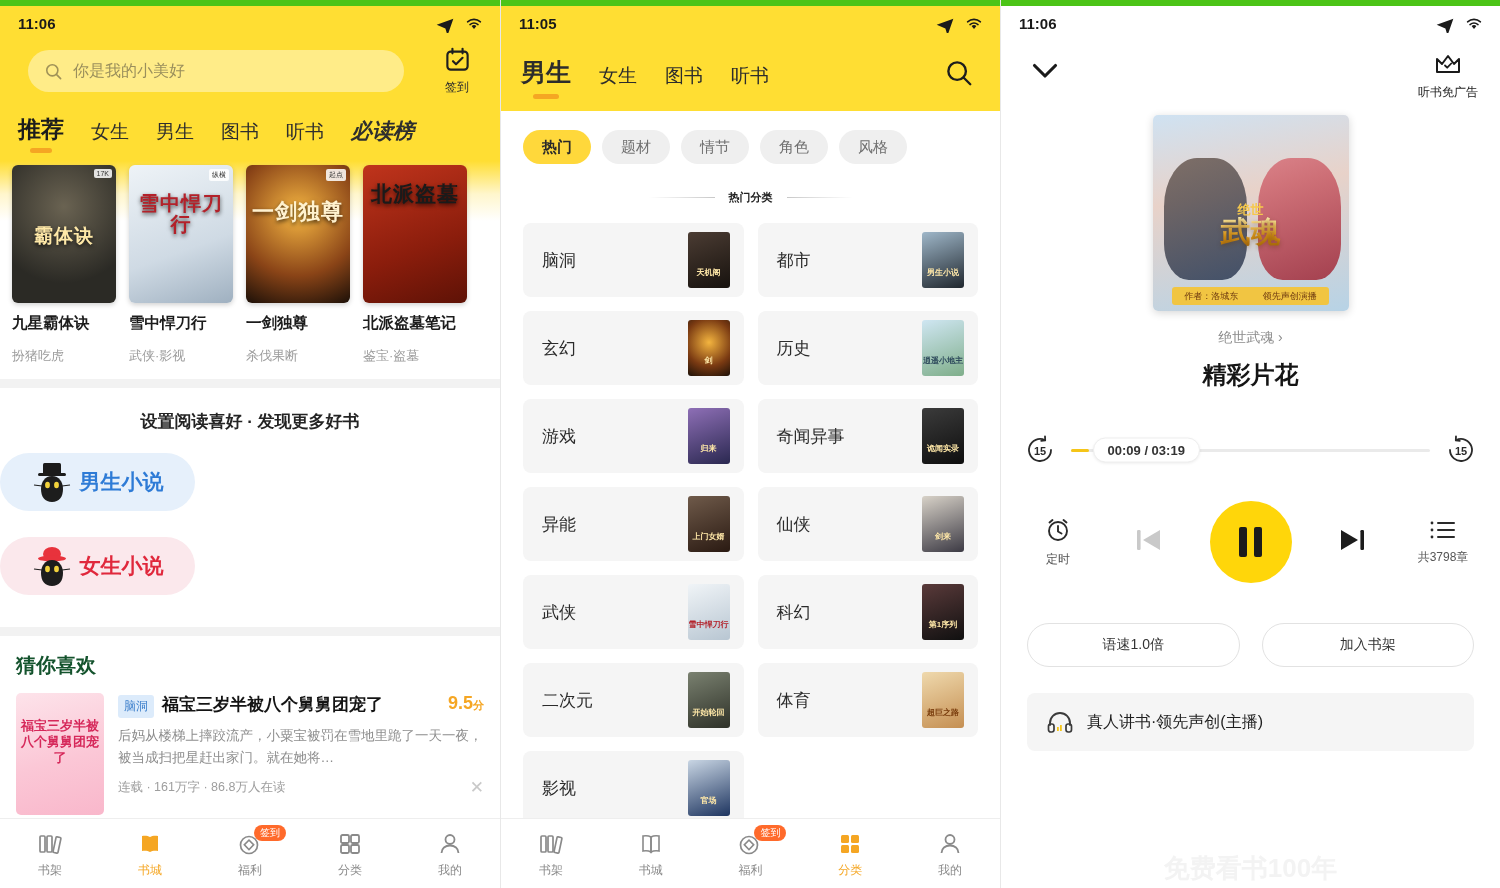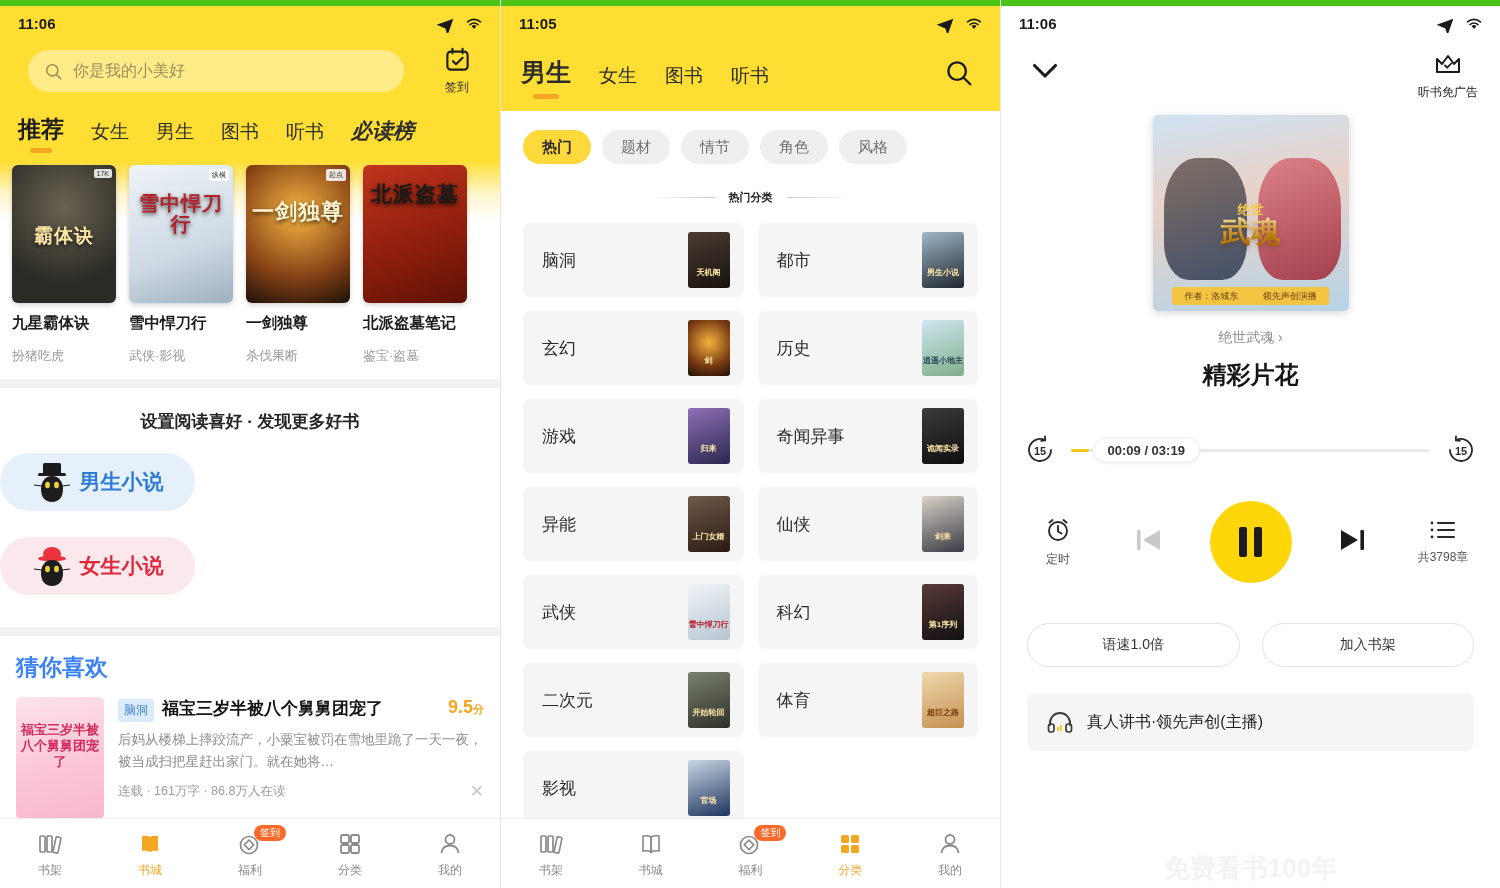--- a/index.html
+++ b/index.html
@@ -81,21 +81,21 @@
   .pref-btn {
     width: 195px; height: 58px; border-radius: 29px;
     display: flex; align-items: center; justify-content: center; gap: 8px;
     font-size: 21px; font-weight: bold;
   }
   .pref-male { background: #E6F0FB; color: #2E7BD6; }
   .pref-female { background: #FBE8EC; color: #E0283C; }
   .catface { width: 40px; height: 42px; position: relative; }
 
   .guess { padding: 16px 16px 0 16px; }
-  .guess-title { font-size: 23px; font-weight: bold; color: #3b82f6; }
+  .guess-title { font-size: 20px; font-weight: bold; color: #14532d; }
   .rec { display: flex; gap: 14px; margin-top: 14px; position: relative; }
   .rec-cover {
     width: 88px; height: 122px; border-radius: 5px; flex: none;
     background: linear-gradient(165deg, #fde3ea 0%, #fbc7d6 55%, #f9b7cb 100%);
     position: relative; overflow: hidden;
   }
   .rec-cover .rt {
     position: absolute; top: 20%; left: 0; right: 0; text-align: center;
     color: #d6285a; font-weight: bold; font-size: 13px; line-height: 1.25;
   }

